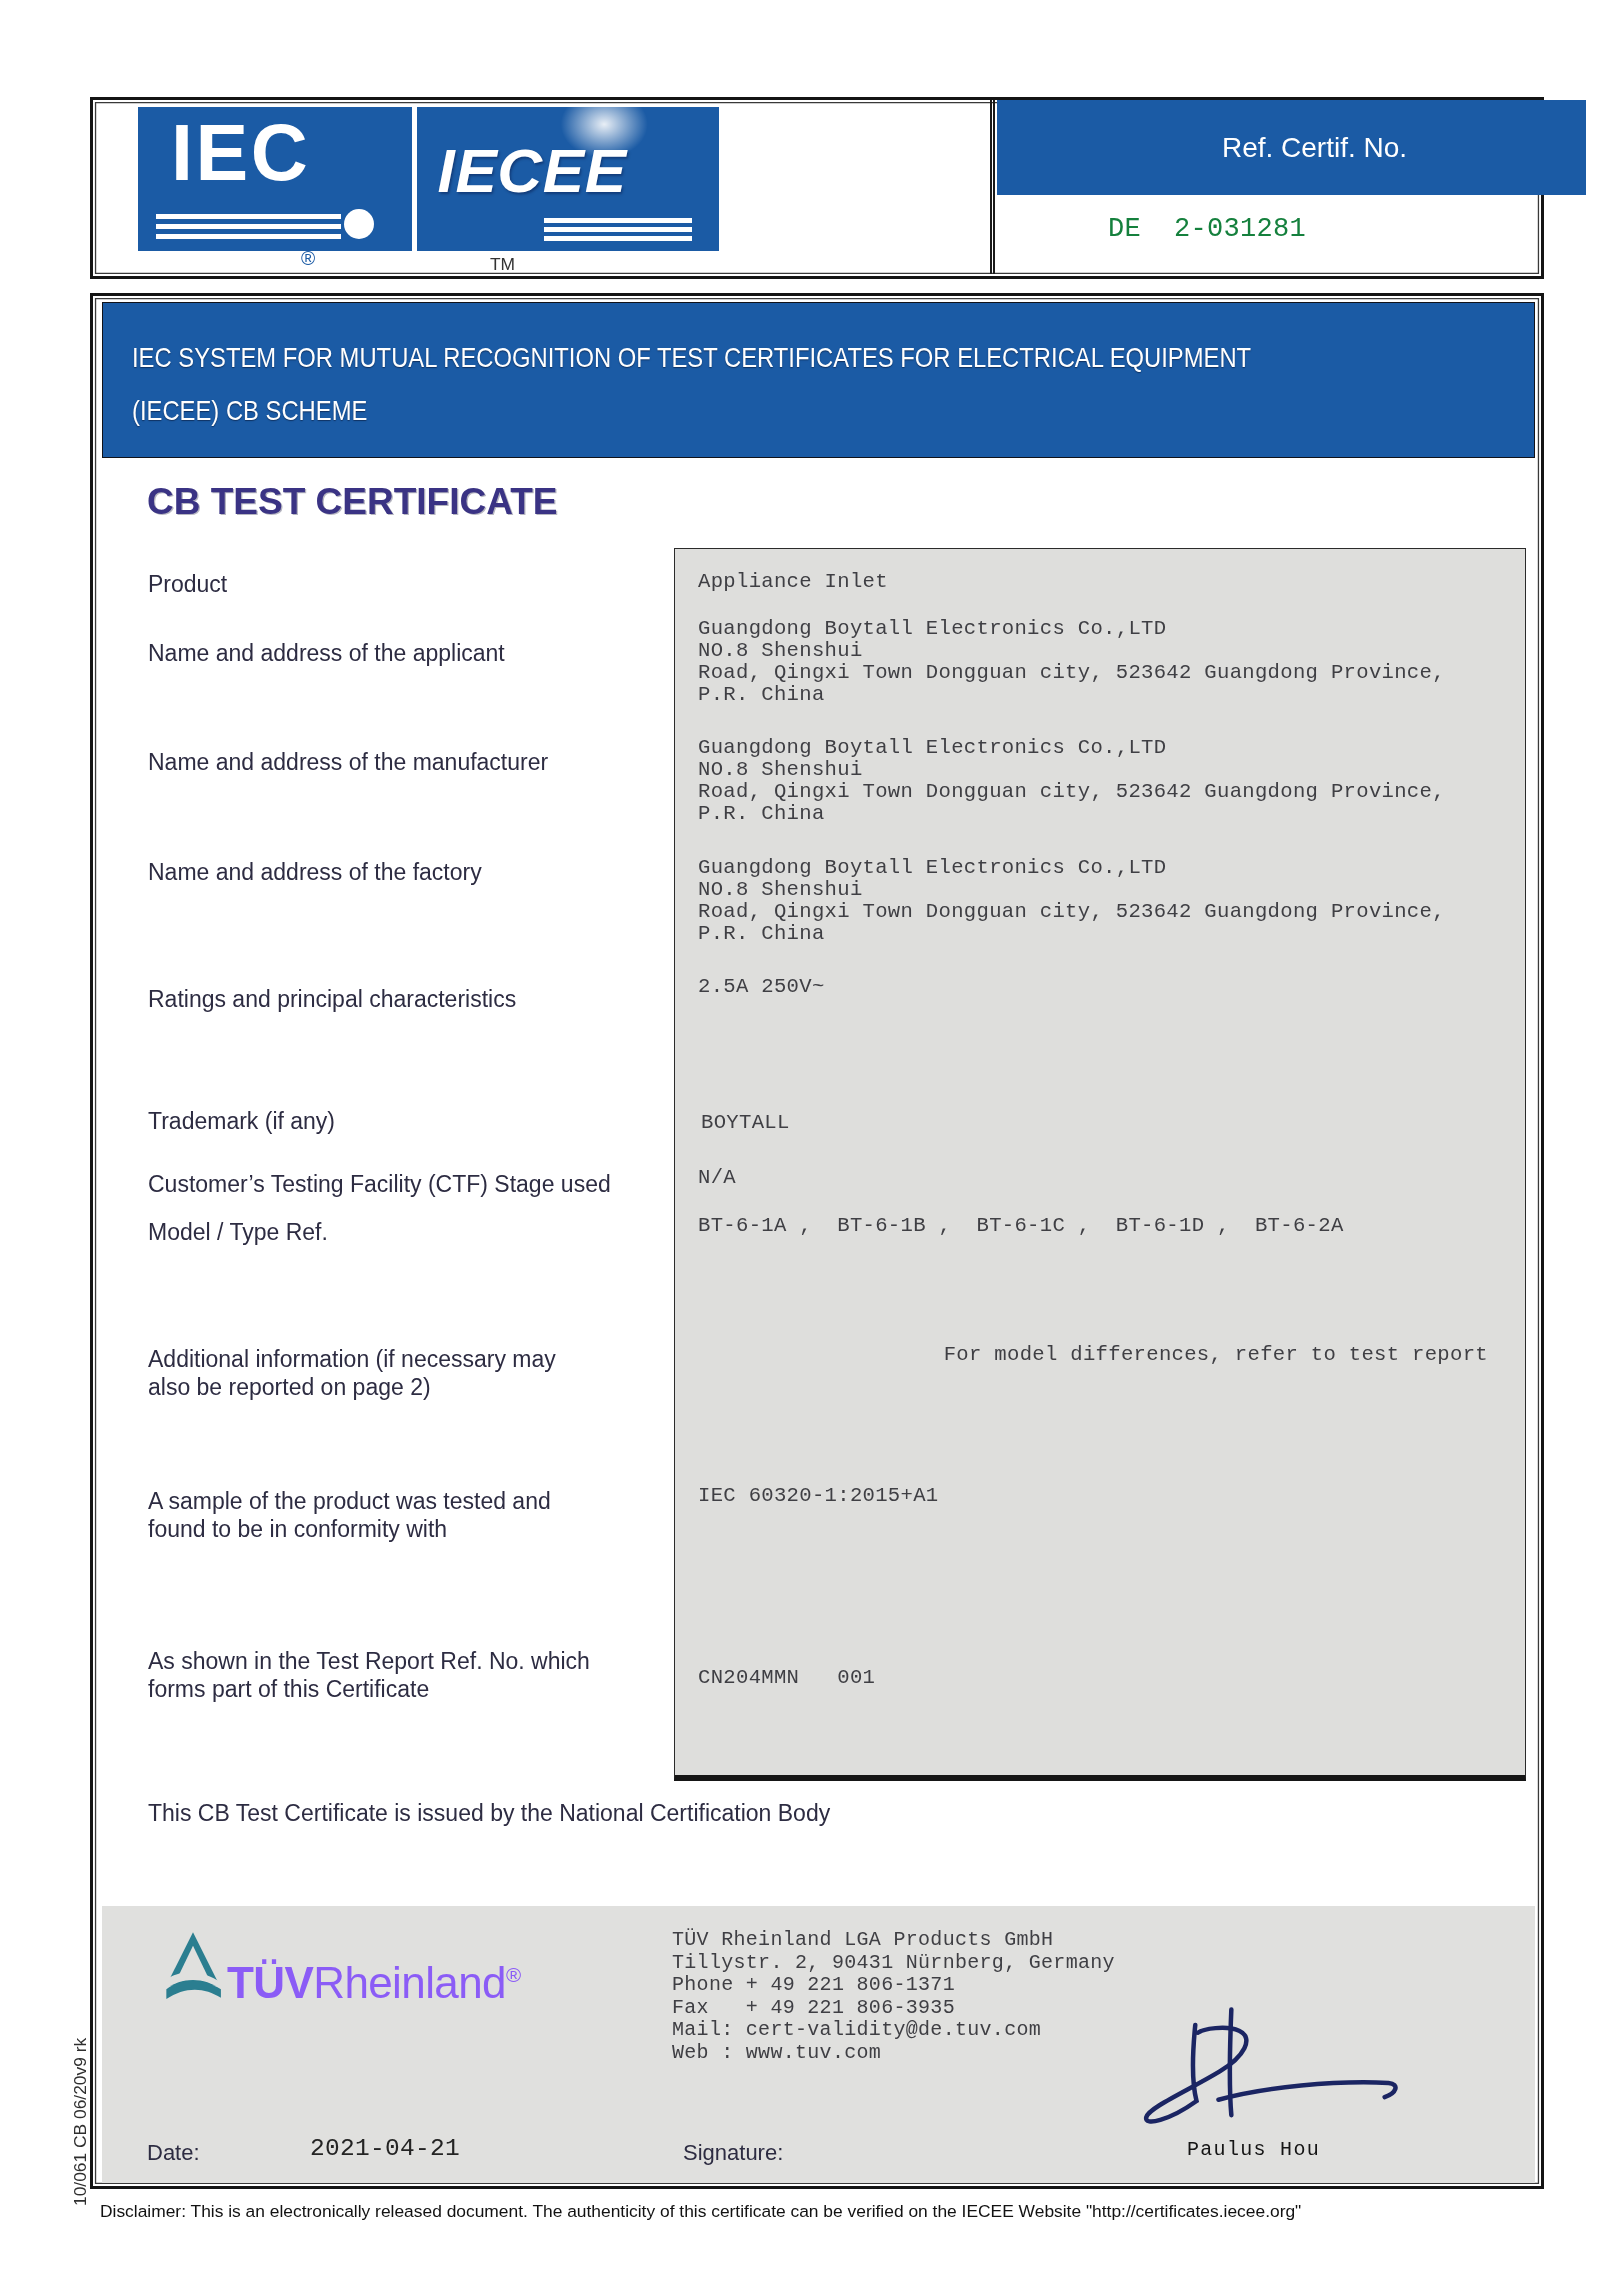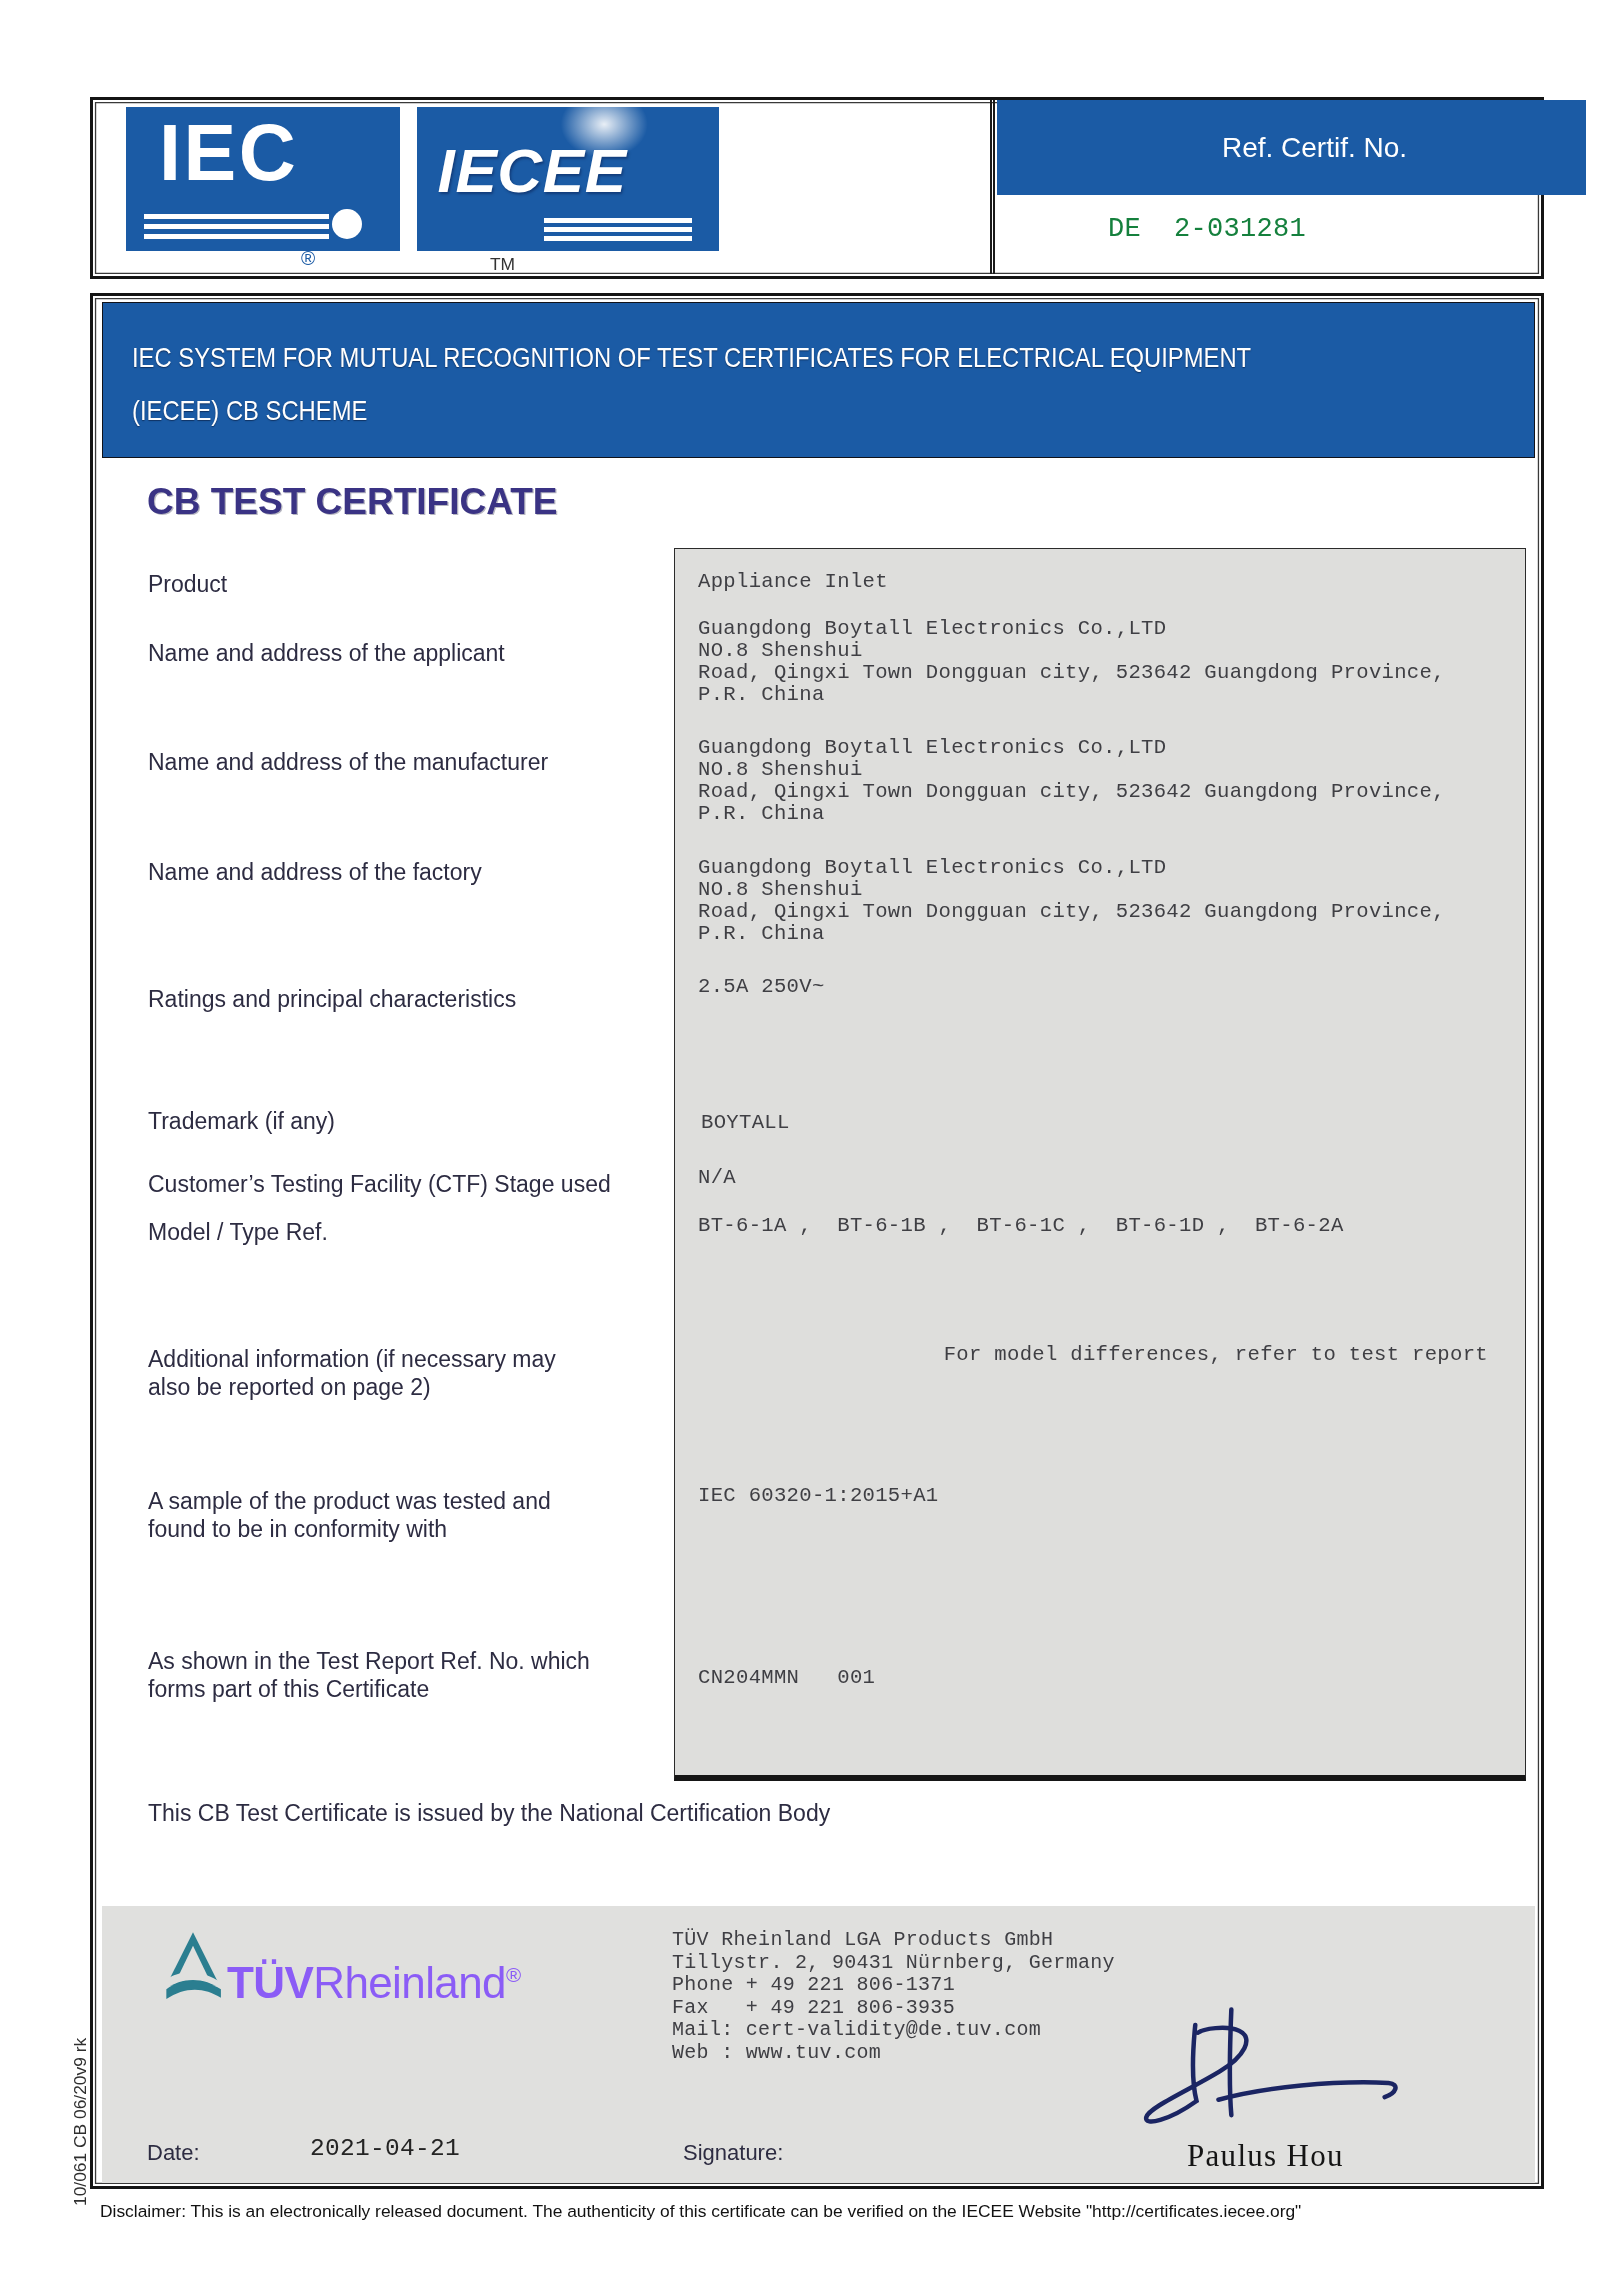--- a/index.html
+++ b/index.html
@@ -23,37 +23,37 @@
   .banner-line{position:absolute;color:#ffffff;font-size:28px;line-height:31px;
                text-shadow:0 1.3px 1.3px rgba(5,15,40,.55);}
   .cond{display:inline-block;transform:scaleX(.85);transform-origin:0 50%;white-space:nowrap;}
   .title{position:absolute;color:#3a3384;font-weight:700;font-size:37px;letter-spacing:0px;
          text-shadow:1.3px 1.3px 0 rgba(45,45,75,.35);text-align:center;}
   .lbl{position:absolute;color:#2d2c42;font-size:23px;line-height:28px;white-space:pre-line;width:553px;}
   .graybox{position:absolute;background:#dededc;box-sizing:border-box;
            border:1.9px solid #2b2b2b;border-bottom:6.4px solid #161616;}
   .band{position:absolute;background:#e0e0de;}
   .tuv-text{position:absolute;color:#8b5cf6;font-size:44px;letter-spacing:-0.6px;white-space:nowrap;}
-  .sig-name{position:absolute;font-family:Liberation Serif, serif;
-            color:#151515;font-size:31px;letter-spacing:1.3px;}
+  .sig-name{position:absolute;font-family:Liberation Mono, monospace;
+            color:#151515;font-size:20px;letter-spacing:1.3px;}
   .small-lbl{position:absolute;color:#2d2c42;font-size:22px;}
   .side-note{position:absolute;color:#2f2f2f;font-size:17.4px;transform:rotate(-90deg);
              transform-origin:0 0;white-space:nowrap;}
   .disclaimer{position:absolute;color:#121212;font-size:17.4px;white-space:nowrap;}
   .regmark{position:absolute;font-size:19.3px;color:#1b5ba5;}
   .tmmark{position:absolute;font-size:17.4px;color:#333;}
 </style>
 </head>
 <body>
 
 <div id="page">
 
   <div class="frame" style="left:90px;top:97px;width:1454px;height:182px;"></div>
 
-  <div class="bluebox" style="left:126px;top:107px;width:274px;height:144px;">
+  <div class="bluebox" style="left:138px;top:107px;width:274px;height:144px;">
     <span class="iec-text" style="left:33px;top:6.4px;">IEC</span>
     <div style="position:absolute;left:18px;top:107px;width:185px;">
       <div class="stripe"></div>
         <div class="stripe"></div>
         <div class="stripe"></div>
     </div>
     <div class="dot" style="left:206px;top:102px;width:30px;height:30px;"></div>
   </div>
 
   <div class="bluebox" style="left:417px;top:107px;width:286px;height:144px;

